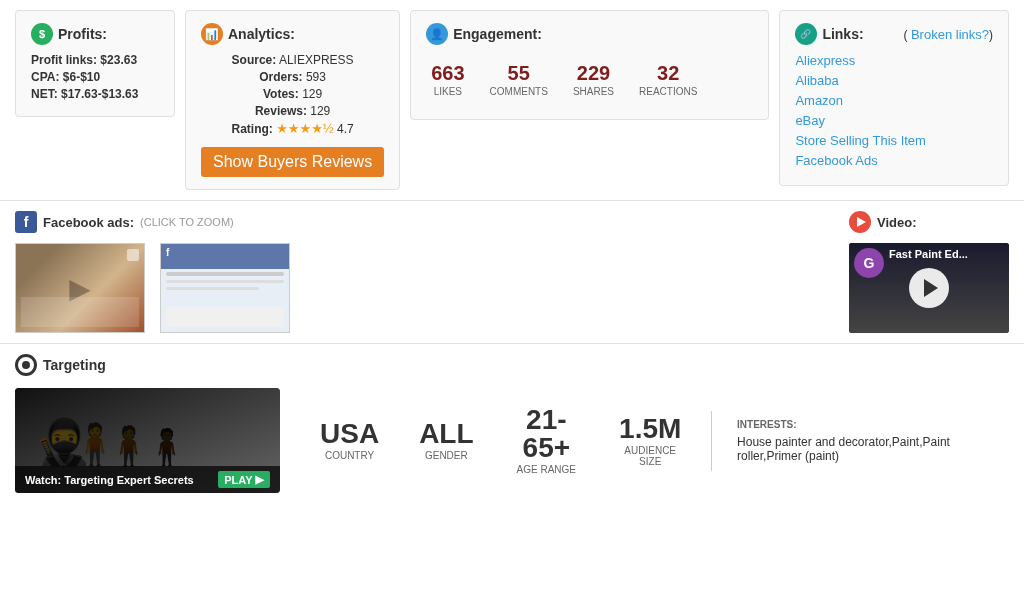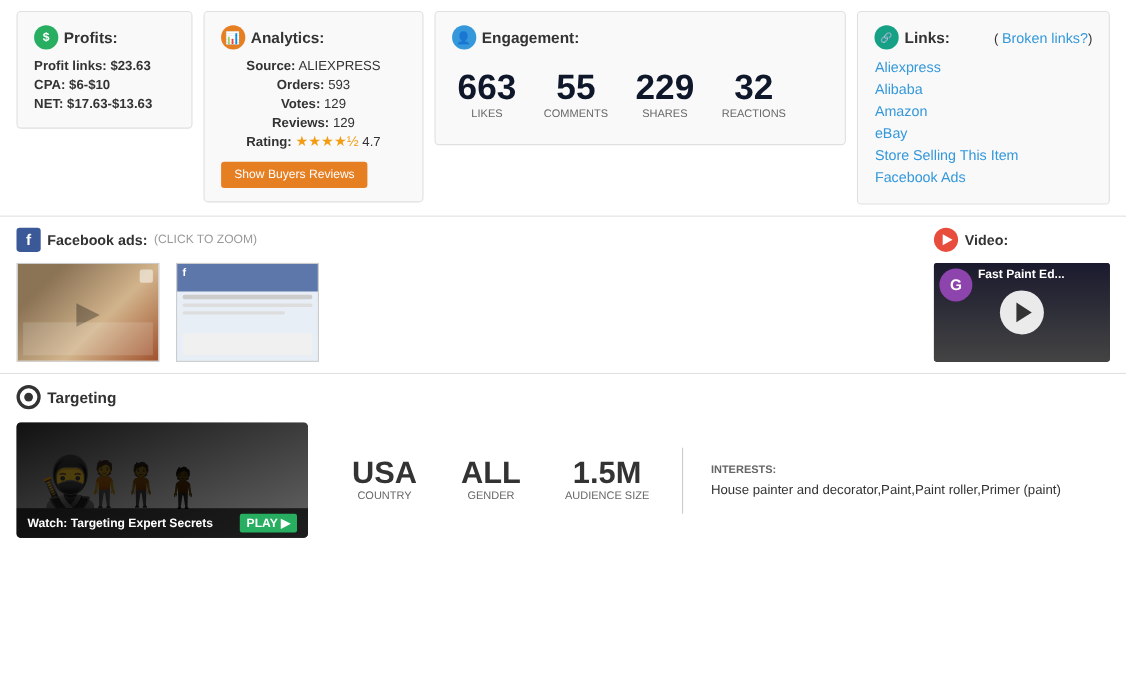--- a/index.html
+++ b/index.html
@@ -58,38 +58,38 @@
     .analytics-card .stat-line { margin-bottom: 3px; font-size: 12px; text-align: center; }
     .analytics-card .stat-label { font-weight: bold; }
 
     .show-reviews-btn {
       background: #e67e22;
       color: white;
       border: none;
       padding: 6px 12px;
       border-radius: 3px;
       cursor: pointer;
-      font-size: 11px;
+      font-size: 16px;
       margin-top: 8px;
     }
 
     .stars { color: #f39c12; font-size: 13px; }
 
     
     .engagement-card { flex: 1; }
     .engagement-numbers {
       display: flex;
       gap: 25px;
       padding: 10px 5px;
     }
     .engagement-item { text-align: center; }
     .engagement-item .big-num {
-      font-size: 32px;
-      font-weight: bold;
-      color: #0f172a;
+      font-size: 20px;
+      font-weight: bold;
+      color: #7f1d1d;
       line-height: 1;
     }
     .engagement-item .eng-label {
       font-size: 10px;
       color: #666;
       text-transform: uppercase;
       margin-top: 3px;
     }
 
     
@@ -529,20 +529,24 @@
     <div class="targeting-stats">
       <div class="target-stat">
         <div class="big-val">USA</div>
         <div class="stat-label">COUNTRY</div>
       </div>
       <div class="target-stat">
         <div class="big-val">ALL</div>
         <div class="stat-label">GENDER</div>
       </div>
       <div class="target-stat">
+        <div class="big-val">21-65+</div>
+        <div class="stat-label">AGE RANGE</div>
+      </div>
+      <div class="target-stat">
         <div class="big-val">1.5M</div>
         <div class="stat-label">AUDIENCE SIZE</div>
       </div>
 
       <div class="targeting-divider"></div>
 
       <div class="interests-box">
         <div class="interests-label">INTERESTS:</div>
         <div class="interests-text">House painter and decorator,Paint,Paint roller,Primer (paint)</div>
       </div>

